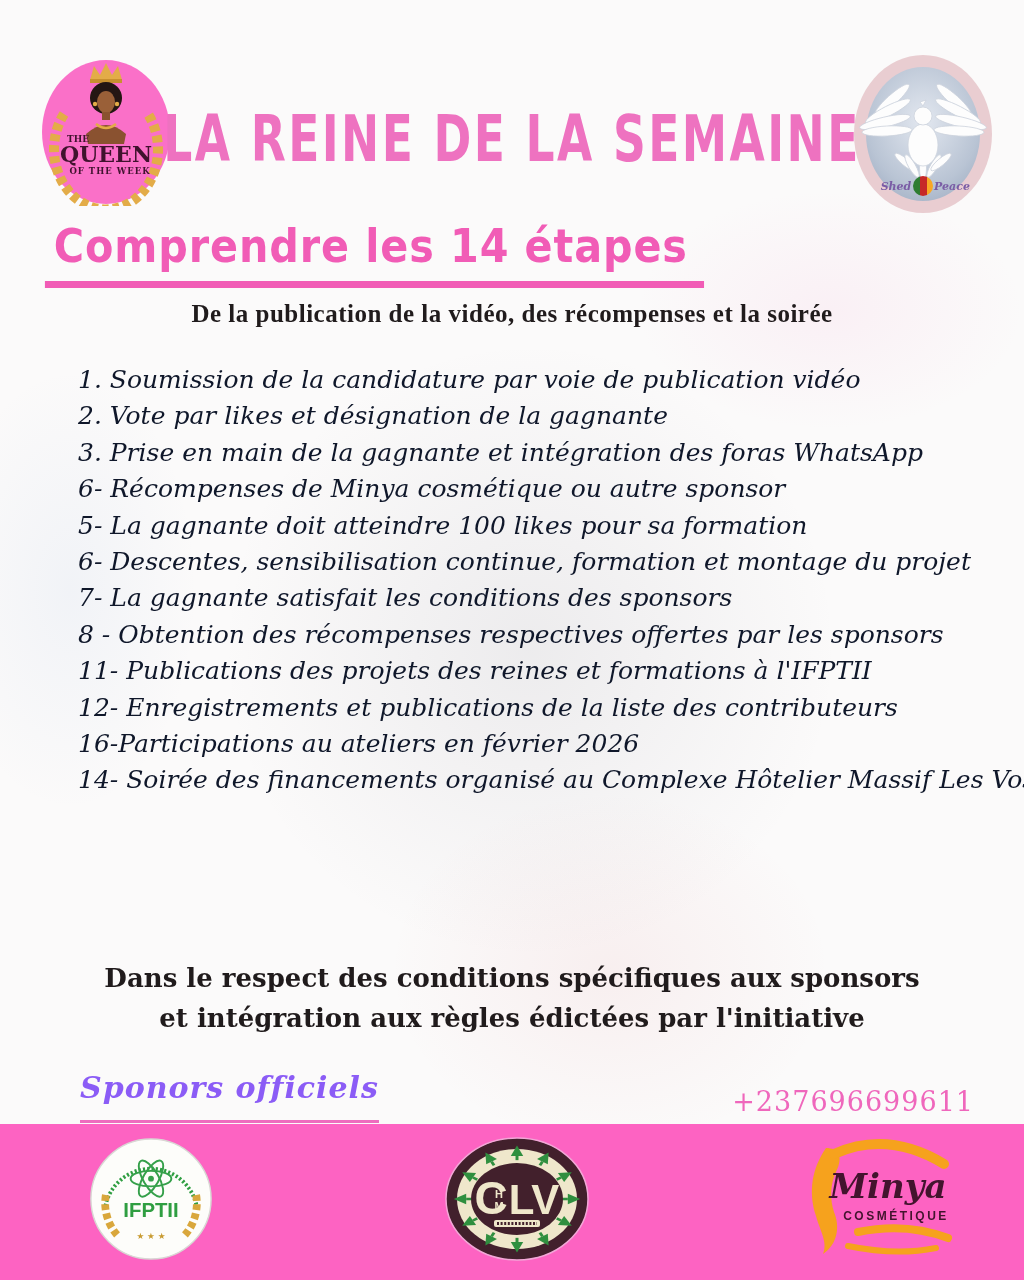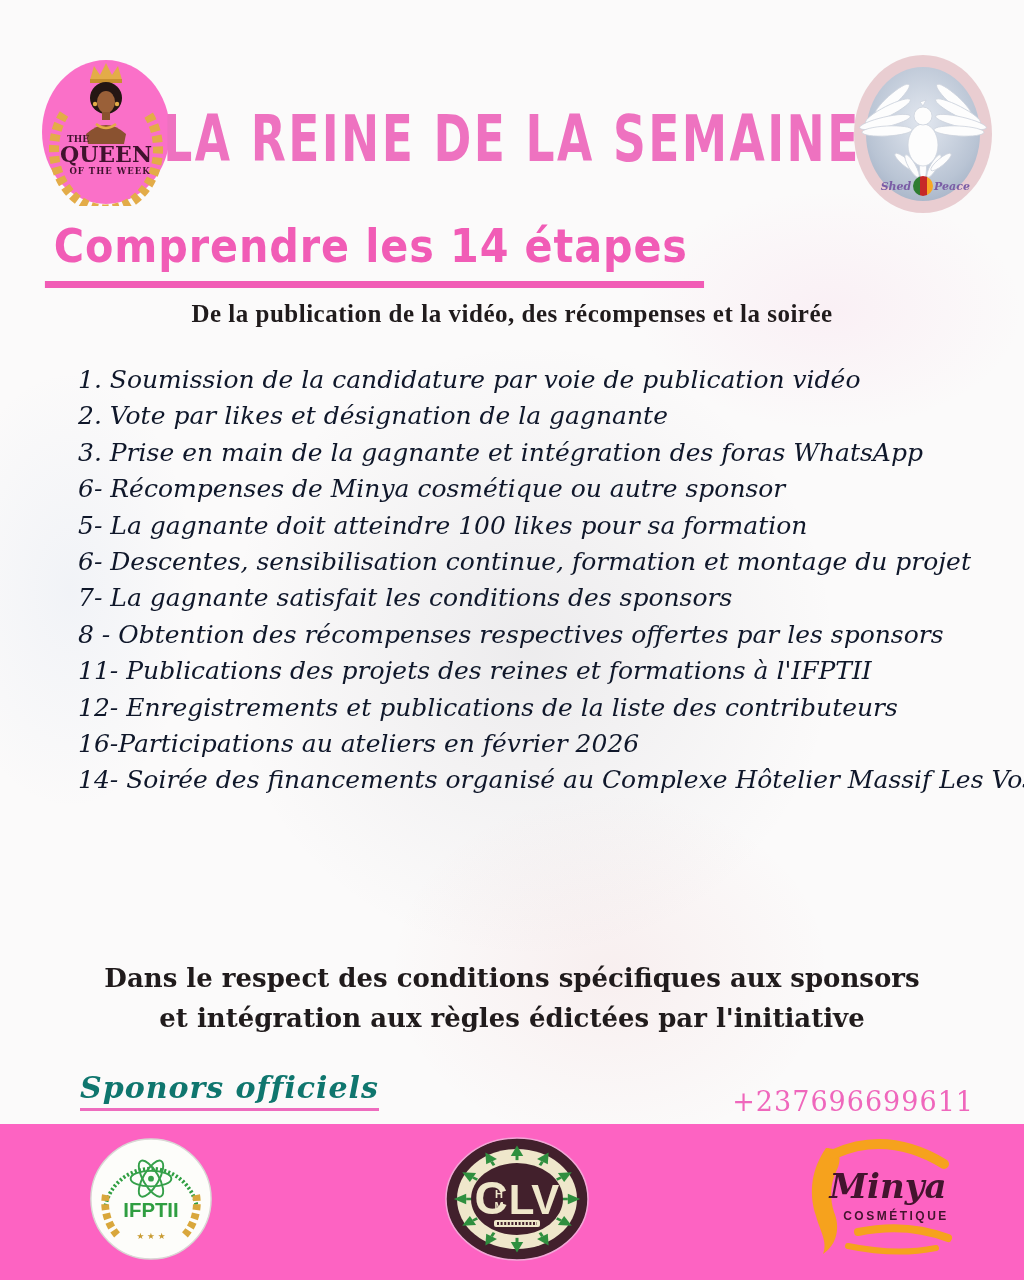--- a/index.html
+++ b/index.html
@@ -45,22 +45,22 @@
     position:absolute;left:78px;top:362px;right:10px;
     font-style:italic;font-size:25px;color:#0f172a;line-height:36.4px;
     white-space:nowrap;
   }
   .notice{
     position:absolute;left:0;right:0;top:938px;text-align:center;
     font-weight:bold;font-size:26px;color:#201b1c;line-height:40px;margin-top:20px;
   }
   .sponsors-label{
     position:absolute;left:80px;top:1070px;
-    font-style:italic;font-weight:bold;font-size:30px;color:#0f766e;
-    border-bottom:3px solid #ee6cbe;padding-bottom:3px;letter-spacing:1px;
+    font-style:italic;font-weight:bold;font-size:30px;color:#8b5cf6;
+    border-bottom:3px solid #ee6cbe;padding-bottom:15px;letter-spacing:1px;
   }
   .phone{
     position:absolute;right:50px;top:1086px;
     font-weight:normal;font-size:27px;color:#ef67bc;letter-spacing:1px;
   }
   .band{
     position:absolute;left:0;right:0;top:1124px;height:156px;
     background:#fd63c2;
   }
   .band .logo{position:absolute;}

